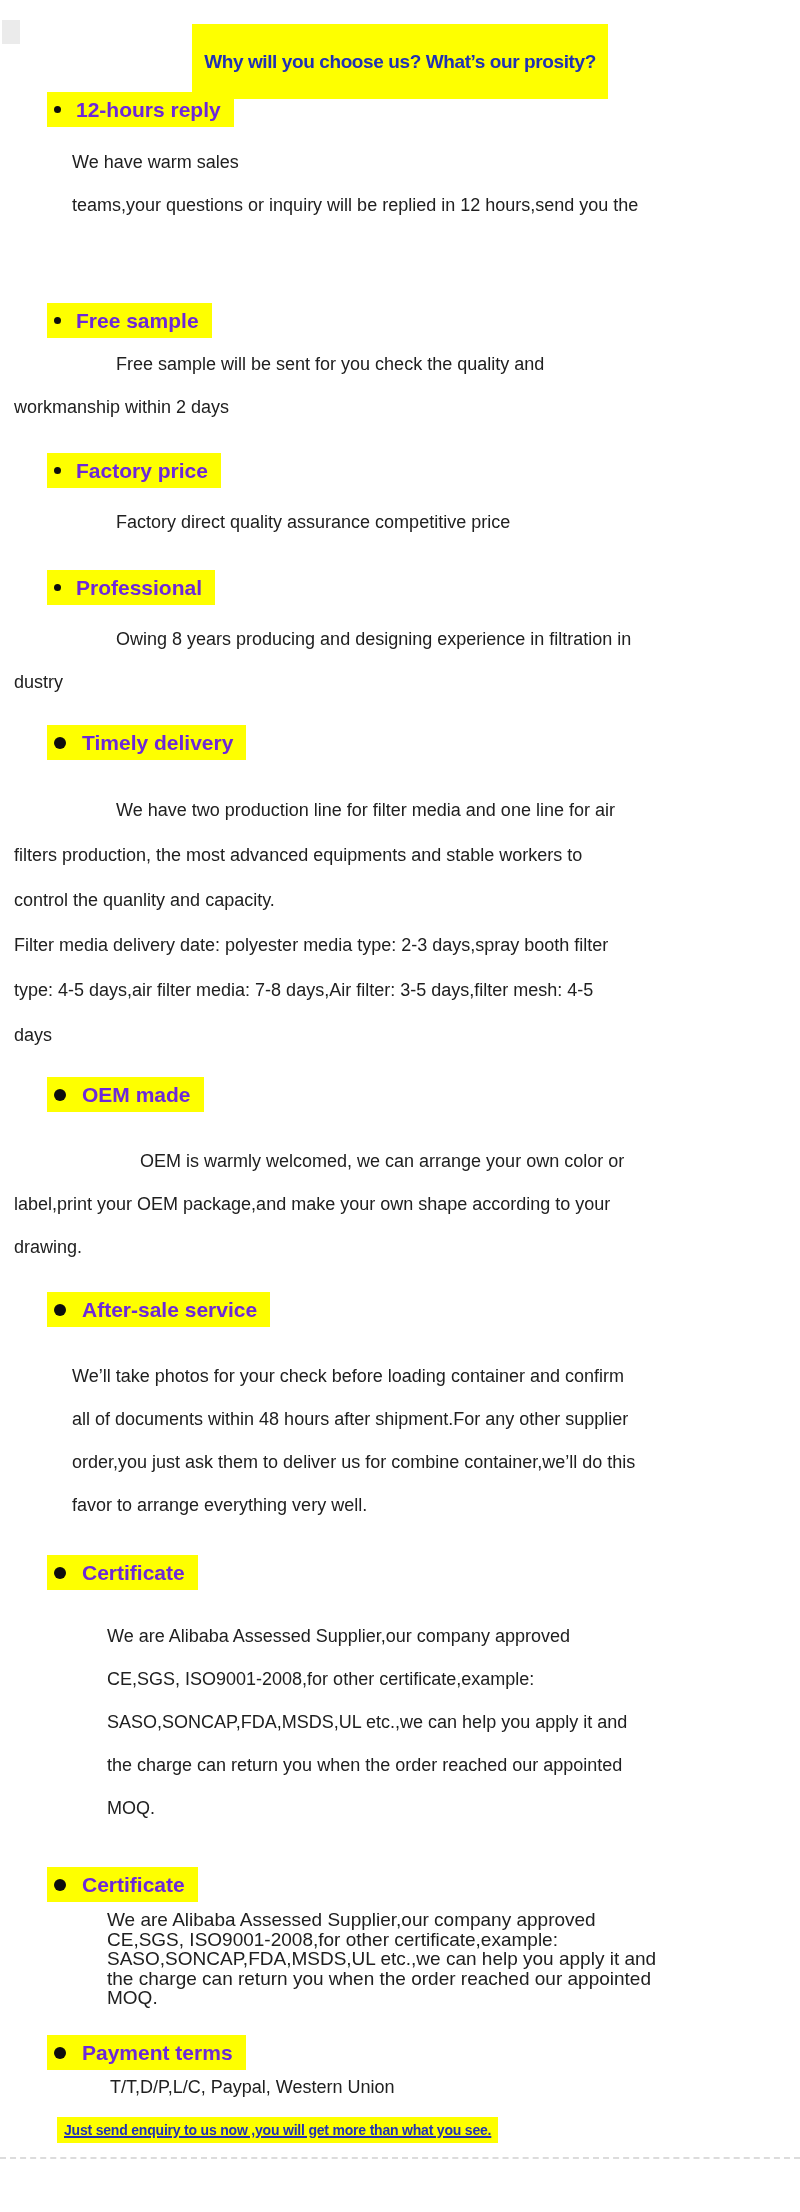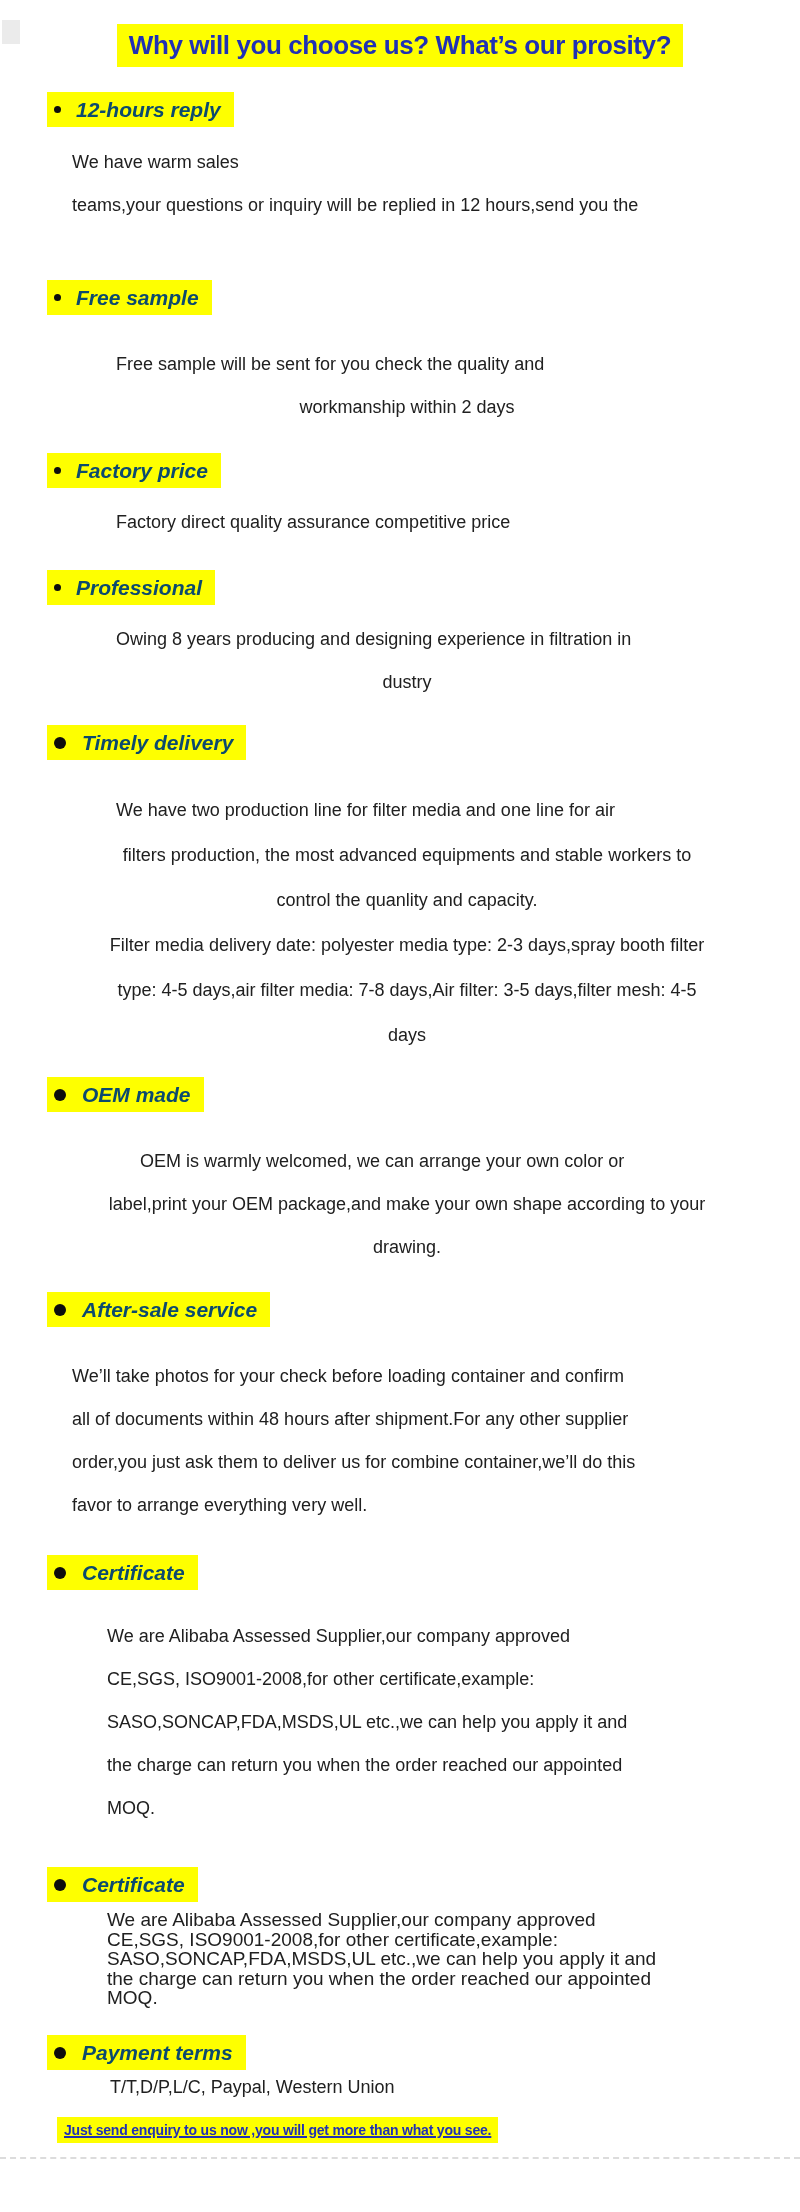--- a/index.html
+++ b/index.html
@@ -21,55 +21,55 @@
     background:#ebebeb;
   }
   .title-wrap{
     position:absolute;top:24px;left:0;width:800px;text-align:center;
   }
   .title-hl{
     display:inline-block;
     background:var(--yellow);
     color:var(--blue);
     font-weight:700;
-    font-size:26px;
+    font-size:19px;
     letter-spacing:-0.4px;
     line-height:43px;
-    padding:0 12px;
+    padding:16px 12px;
   }
   .heading{
     position:absolute;left:47px;
     display:flex;align-items:center;
     background:var(--yellow);
     height:35px;
     padding:0 13px 0 7px;
-    color:#0c4a6e;
-    font-style:italic;font-weight:700;font-size:21px;
+    color:#6d28d9;
+    font-weight:700;font-size:21px;
     white-space:nowrap;
   }
   .dot{border-radius:50%;background:#0d0d0d;flex:0 0 auto;}
   .dot-s{width:7px;height:7px;margin-right:15px;}
   .dot-b{width:12px;height:12px;margin-right:16px;}
   .para{
     position:absolute;left:0;width:800px;
     color:var(--ink);
     font-size:18px;
     line-height:43px;
     white-space:nowrap;
   }
   .para > div{white-space:nowrap;}
-  .pl18{padding-left:14px;text-align:center;}
+  .pl18{padding-left:14px;}
   .pl72{padding-left:72px;}
   .pl107{padding-left:107px;}
   .pl110{padding-left:110px;}
   .pl115{padding-left:115px;margin-left:25px;}
   .pl130{padding-left:116px;}
   
   .h1{top:92px}   .p1{top:141px}
-  .h2{top:280px}  .p2{top:343px}
+  .h2{top:303px}  .p2{top:343px}
   .h3{top:453px}  .p3{top:501px}
   .h4{top:570px}  .p4{top:618px}
   .h5{top:725px}  .p5{top:788px;line-height:45px;}
   .h6{top:1077px} .p6{top:1140px}
   .h7{top:1292px} .p7{top:1355px}
   .h8{top:1555px} .p8{top:1615px}
   .h9{top:1867px} .p9{top:1910px;line-height:19.6px;font-size:19px;}
   .h10{top:2035px}.p10{top:2066px}
   .footer-banner{
     position:absolute;top:2117px;left:57px;

